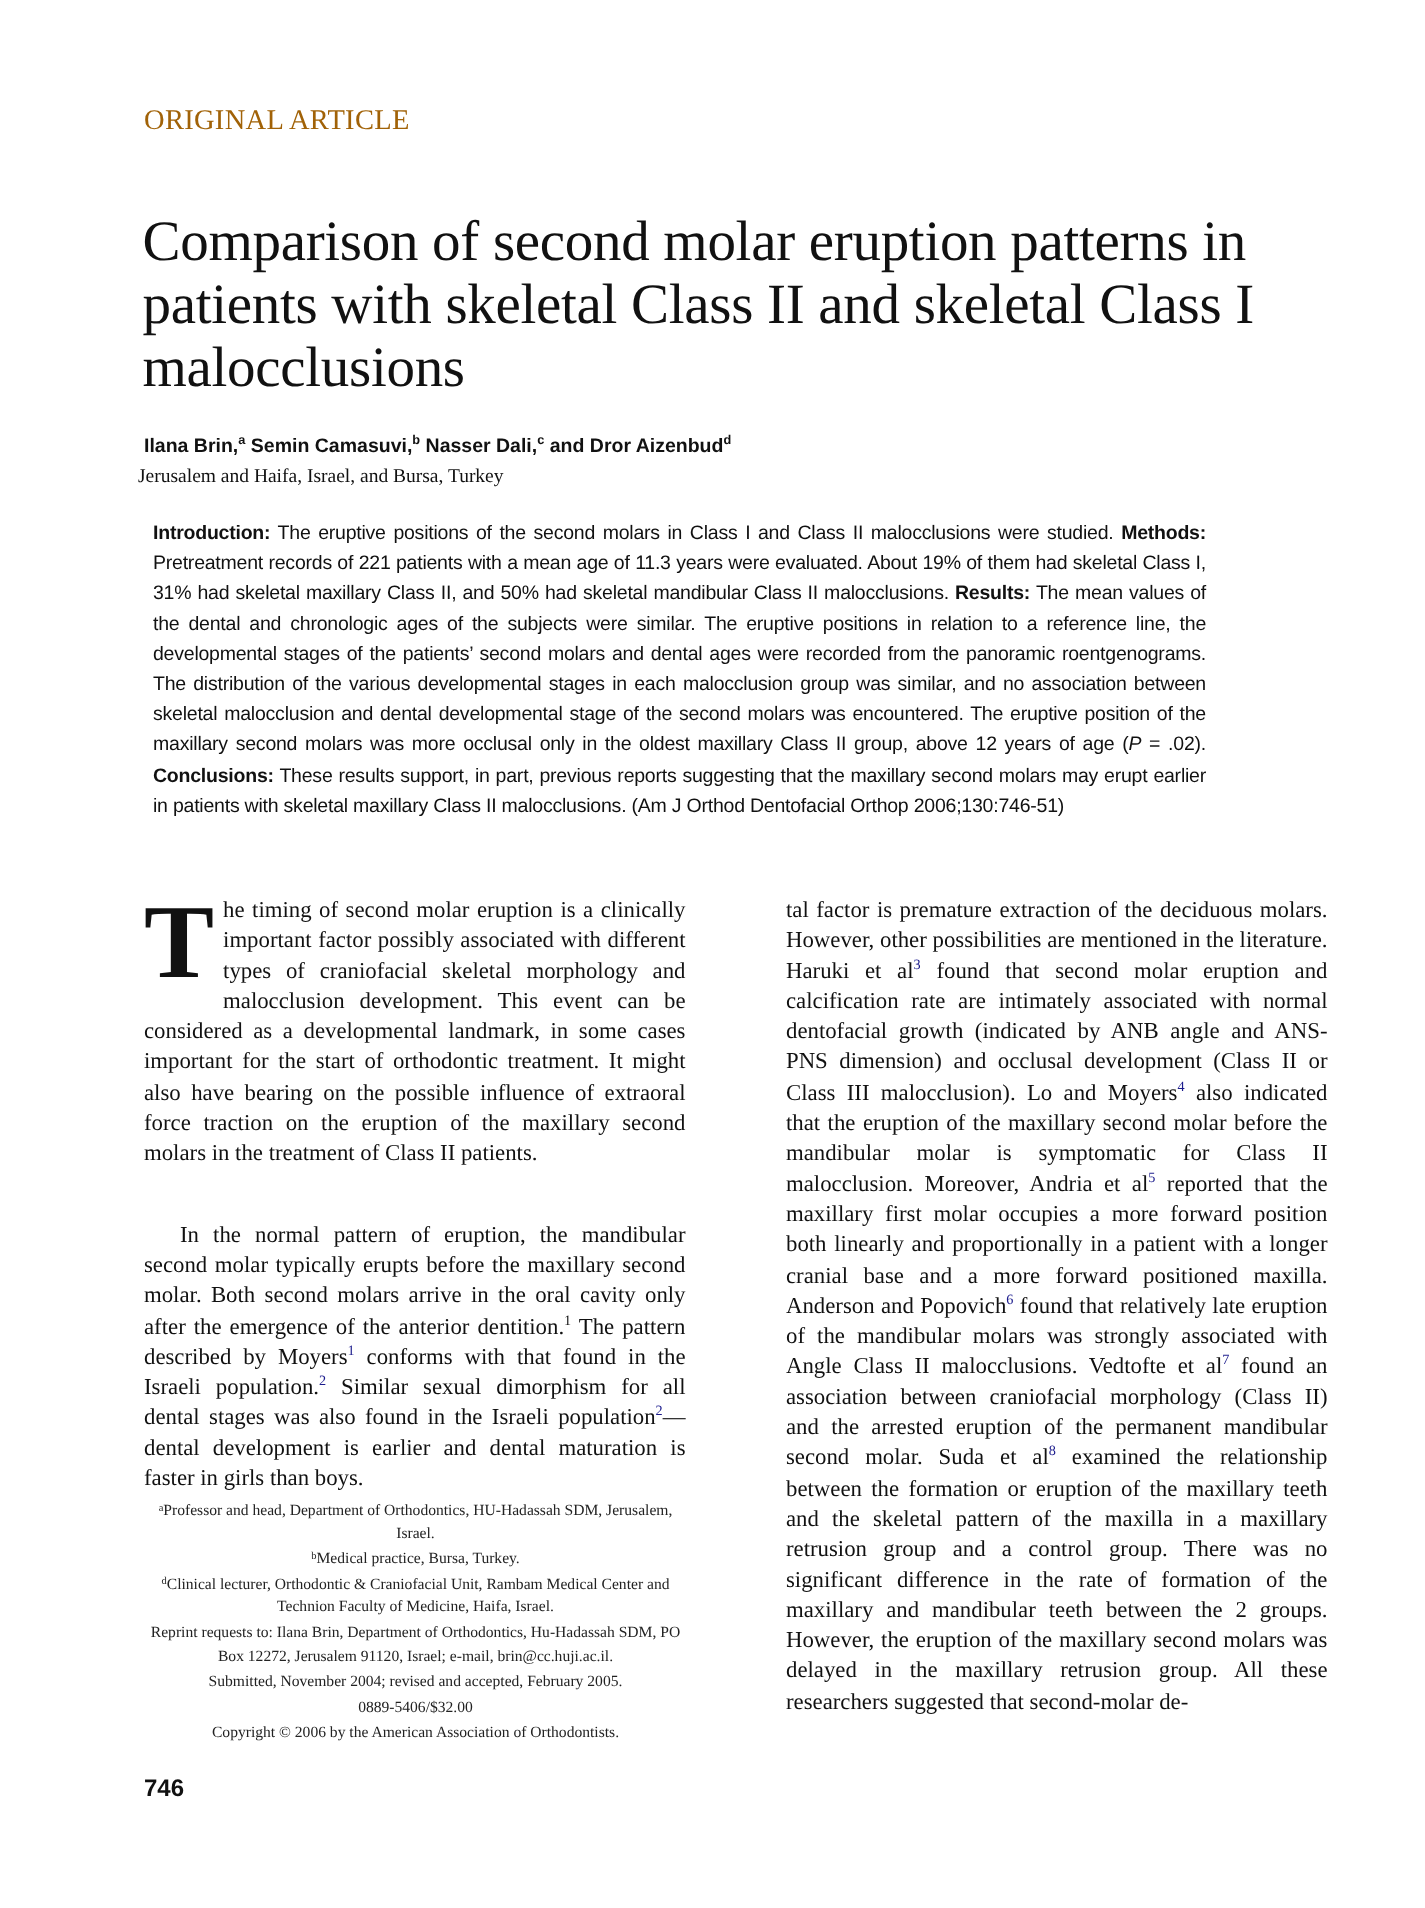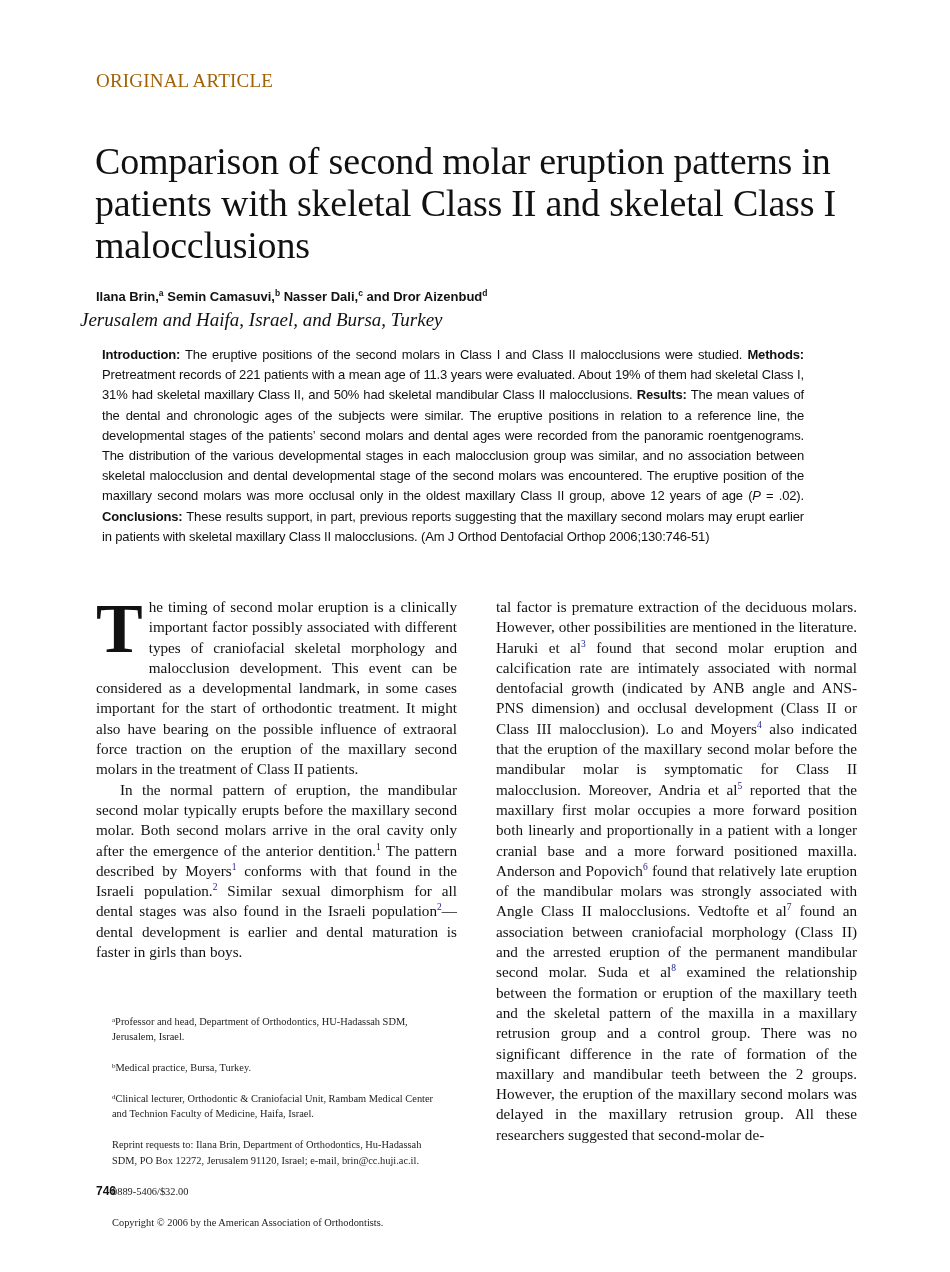--- a/index.html
+++ b/index.html
@@ -16,52 +16,52 @@
     position: absolute; left: 95px; top: 140px; width: 780px;
     font-size: 38px; line-height: 42px; font-weight: normal; margin: 0;
     letter-spacing: -0.2px;
   }
   .authors {
     position: absolute; left: 96px; top: 289px;
     font-family: "Liberation Sans", sans-serif; font-weight: bold; font-size: 13px;
   }
   .authors sup { font-size: 8.5px; vertical-align: 5px; line-height: 0; }
   .affil-line {
-    position: absolute; left: 80px; top: 309px;
-    font-style: italic; font-size: 19px;
+    position: absolute; left: 92px; top: 309px;
+    font-size: 13px;
   }
   .abstract {
     position: absolute; left: 102px; top: 345px; width: 702px;
     font-family: "Liberation Sans", sans-serif; font-size: 13px; line-height: 20.2px;
     text-align: justify; letter-spacing: -0.15px;
   }
   .abstract b { font-weight: bold; }
   .col {
     position: absolute; top: 597px; width: 361px;
     font-size: 15.2px; line-height: 20.3px; text-align: justify;
   }
   .col-left { left: 96px; }
-  .col-right { left: 496px; font-family: Liberation Serif, serif; }
+  .col-right { left: 524px; font-family: Liberation Serif, serif; }
   .col p { margin: 0; }
-  .col p.indent { text-indent: 24px; }
+  .col p.indent { text-indent: 24px; margin-top: 34px; }
   .dropcap {
     float: left; font-size: 70px; line-height: 56px; font-weight: bold;
     margin: 4px 6px 0 0; padding: 0; height: 58px;
   }
   sup.ref { font-size: 9.5px; vertical-align: 6px; line-height: 0; color: #1a1a8c; }
   sup.ref.plain { color: #111; }
   .footnotes {
     position: absolute; left: 96px; top: 998px; width: 362px;
     font-size: 10.4px; line-height: 15.1px; color: #222;
   }
-  .footnotes div { margin: 16px; }
+  .footnotes div { margin: 2px; text-align: center; }
   .footnotes sup { font-size: 7px; vertical-align: 3px; line-height: 0; }
   .page-number {
     position: absolute; left: 96px; top: 1184px;
-    font-family: "Liberation Sans", sans-serif; font-weight: bold; font-size: 12px;
+    font-family: "Liberation Sans", sans-serif; font-weight: bold; font-size: 16px;
   }
 </style>
 </head>
 <body>
 
 <div class="section-label">ORIGINAL ARTICLE</div>
 
 <h1 class="title">Comparison of second molar eruption patterns in patients with skeletal Class II and skeletal Class I malocclusions</h1>
 
 <div class="authors">
@@ -82,17 +82,18 @@
 
 <div class="col col-right">
   <p><span>tal factor is premature extraction of the deciduous molars. However, other possibilities are mentioned in the literature. Haruki et al</span><sup class="ref">3</sup><span> found that second molar eruption and calcification rate are intimately associated with normal dentofacial growth (indicated by ANB angle and ANS-PNS dimension) and occlusal development (Class II or Class III malocclusion). Lo and Moyers</span><sup class="ref">4</sup><span> also indicated that the eruption of the maxillary second molar before the mandibular molar is symptomatic for Class II malocclusion. Moreover, Andria et al</span><sup class="ref">5</sup><span> reported that the maxillary first molar occupies a more forward position both linearly and proportionally in a patient with a longer cranial base and a more forward positioned maxilla. Anderson and Popovich</span><sup class="ref">6</sup><span> found that relatively late eruption of the mandibular molars was strongly associated with Angle Class II malocclusions. Vedtofte et al</span><sup class="ref">7</sup><span> found an association between craniofacial morphology (Class II) and the arrested eruption of the permanent mandibular second molar. Suda et al</span><sup class="ref">8</sup><span> examined the relationship between the formation or eruption of the maxillary teeth and the skeletal pattern of the maxilla in a maxillary retrusion group and a control group. There was no significant difference in the rate of formation of the maxillary and mandibular teeth between the 2 groups. However, the eruption of the maxillary second molars was delayed in the maxillary retrusion group. All these researchers suggested that second-molar de-</span></p>
 </div>
 
 <div class="footnotes">
   <div><sup>a</sup><span>Professor and head, Department of Orthodontics, HU-Hadassah SDM, Jerusalem, Israel.</span></div>
   <div><sup>b</sup><span>Medical practice, Bursa, Turkey.</span></div>
   <div><sup>d</sup><span>Clinical lecturer, Orthodontic &amp; Craniofacial Unit, Rambam Medical Center and Technion Faculty of Medicine, Haifa, Israel.</span></div>
   <div>Reprint requests to: Ilana Brin, Department of Orthodontics, Hu-Hadassah SDM, PO Box 12272, Jerusalem 91120, Israel; e-mail, brin@cc.huji.ac.il.</div>
+  <div>Submitted, November 2004; revised and accepted, February 2005.</div>
   <div>0889-5406/$32.00</div>
   <div>Copyright © 2006 by the American Association of Orthodontists.</div>
 </div>
 
 <div class="page-number">746</div>
 
 </body></html>

